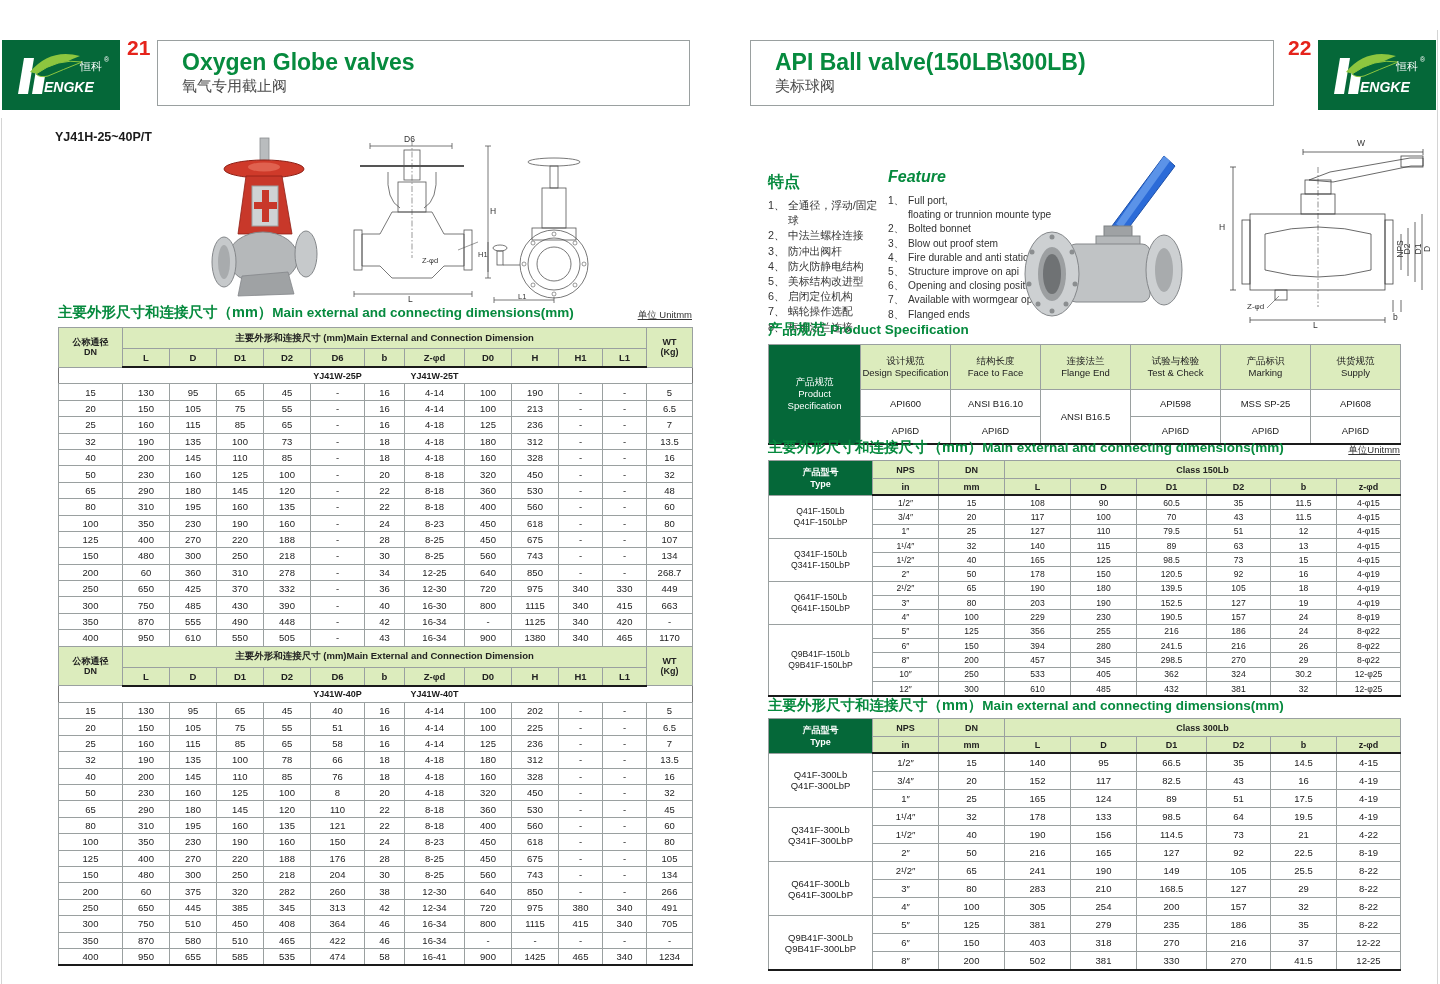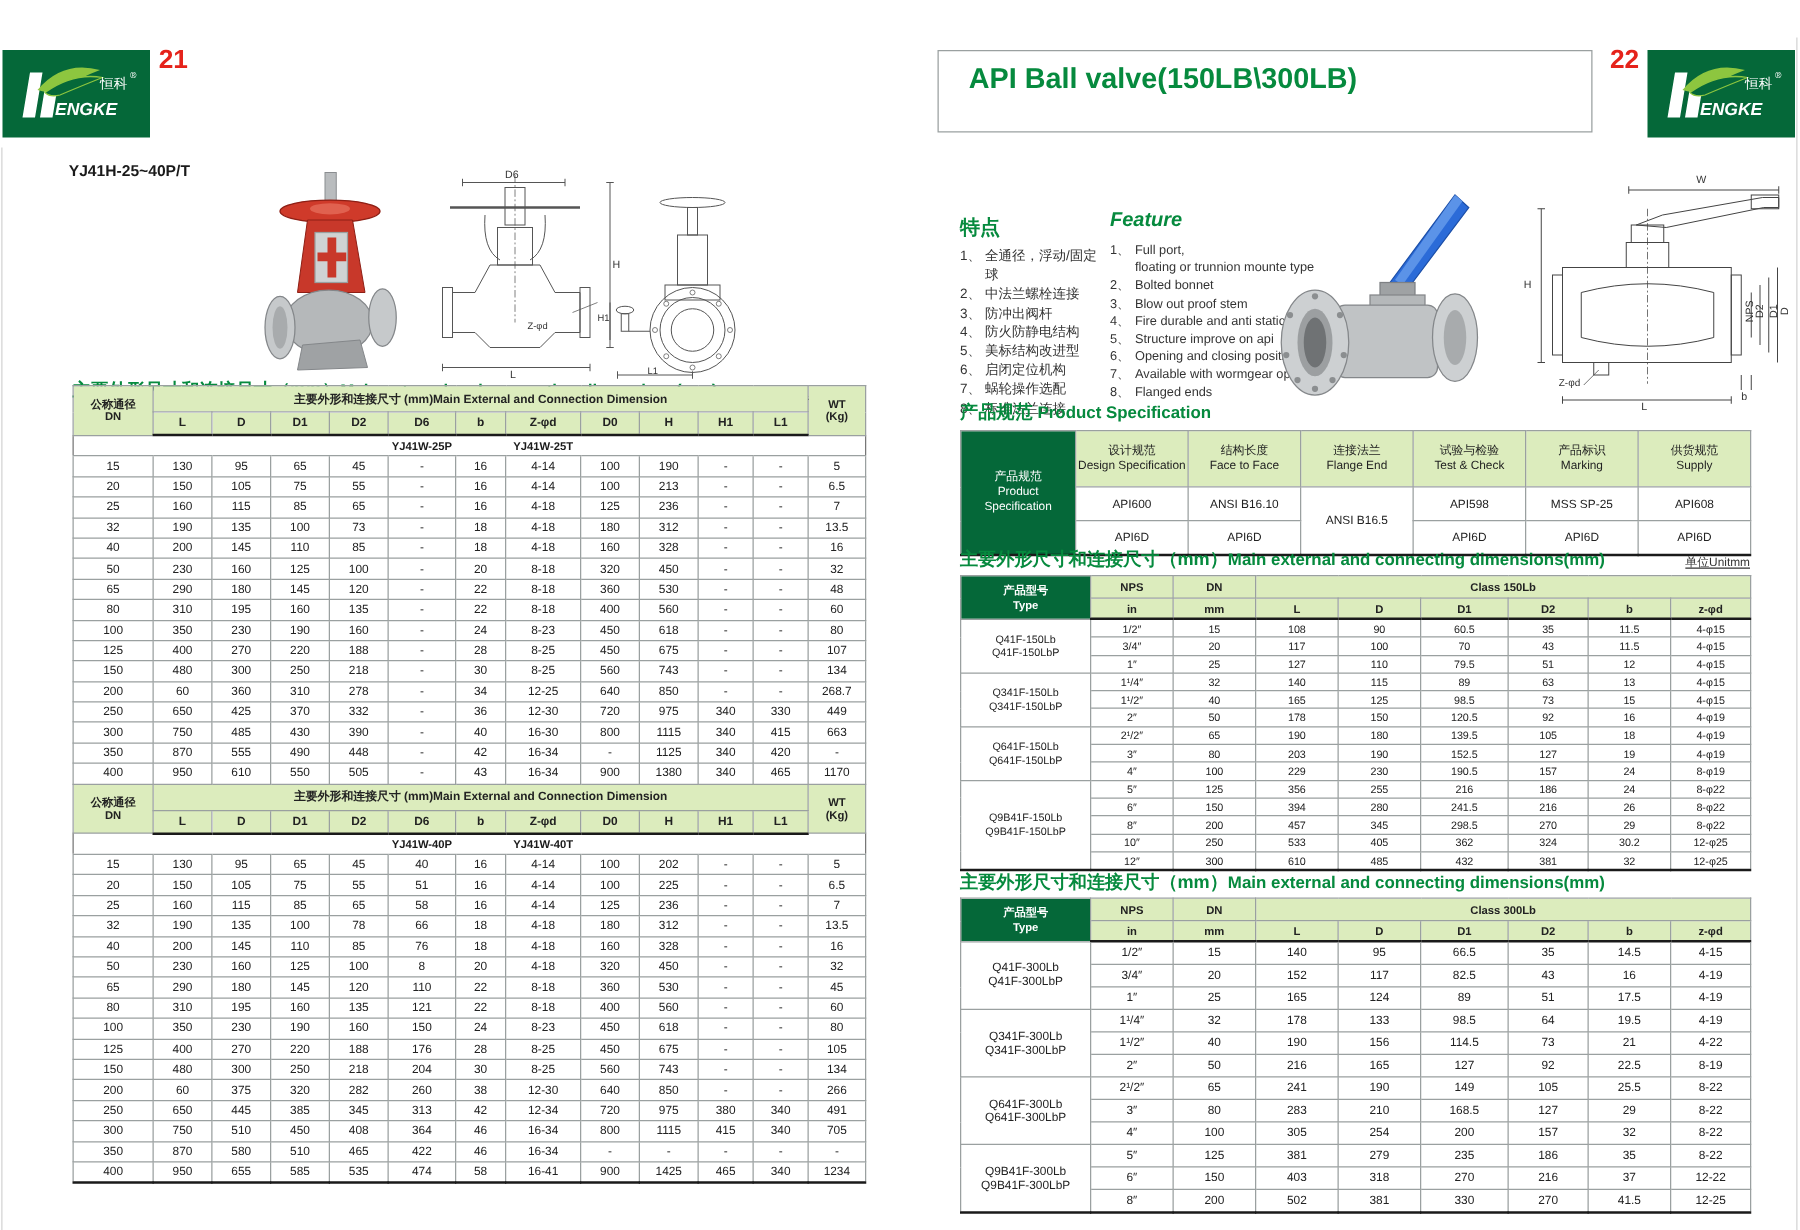--- a/index.html
+++ b/index.html
@@ -84,20 +84,24 @@
       <polygon points="22,18 32,18 26,54 16,54" fill="#ffffff"></polygon>
       <polygon points="34,30 44,30 40,54 30,54" fill="#ffffff"></polygon>
       <path d="M28,32 Q48,8 78,16 Q62,22 50,30 Q40,36 28,32 Z" fill="#8dc63f"></path>
       <path d="M34,34 Q56,18 80,22 Q60,30 46,36 Q38,38 34,34 Z" fill="#056839" stroke="#8dc63f" stroke-width="1"></path>
       <text x="42" y="52" font-family="Liberation Sans,sans-serif" font-size="14" font-style="italic" font-weight="bold" fill="#ffffff">ENGKE</text>
       <text x="78" y="30" font-family="Liberation Sans,sans-serif" font-size="11" fill="#ffffff">恒科</text>
       <text x="102" y="22" font-family="Liberation Sans,sans-serif" font-size="7" fill="#ffffff">®</text>
     </svg>
   </div>
   <div class="abs page-num" style="left:127px;top:36px;">21</div>
+  <div class="abs title-box" style="left:157px;top:40px;width:533px;">
+    <div class="title-en">Oxygen Globe valves</div>
+    <div class="title-zh">氧气专用截止阀</div>
+  </div>
 
   <div class="abs model-label" style="left:55px;top:130px;">YJ41H-25~40P/T</div>
 
   <div class="abs" style="left:196px;top:136px;">
     <svg width="140" height="168" viewBox="0 0 140 168">
       <rect x="64" y="2" width="9" height="26" fill="#b9bcbe" stroke="#8a8d90" stroke-width="0.8"></rect>
       <ellipse cx="68" cy="33" rx="40" ry="9" fill="#cf3a2a" stroke="#8e1f15" stroke-width="1"></ellipse>
       <ellipse cx="68" cy="31" rx="16" ry="4.5" fill="#e0614f"></ellipse>
       <path d="M50,40 L86,40 L96,98 L42,98 Z" fill="#c8382a" stroke="#8e1f15" stroke-width="0.8"></path>
       <rect x="56" y="50" width="26" height="40" fill="#cfd3d4" stroke="#9aa0a0"></rect>
@@ -170,21 +174,21 @@
     <span class="dlab" style="left:32px;top:140px;font-size:7.5px;">L1</span>
   </div>
 
   <div class="abs sec-title-row" style="left:58px;top:303px;width:634px;">
     <div class="sec-title">
       <span>主要外形尺寸和连接尺寸（mm）</span><span class="en">Main external and connecting dimensions(mm)</span>
     </div>
     <div class="unit-label">单位 Unitmm</div>
   </div>
 
-  <table class="abs dim" style="left:58px;top:308px;border-radius:23px;">
+  <table class="abs dim" style="left:58px;top:327px;border-radius:23px;">
     <colgroup>
       <col style="width:64px">
         <col style="width:47px">
         <col style="width:47px">
         <col style="width:47px">
       <col style="width:47px">
         <col style="width:54px">
         <col style="width:40px">
         <col style="width:60px">
       <col style="width:47px">
@@ -748,20 +752,21 @@
           <td>1425</td>
           <td>465</td>
           <td>340</td>
           <td>1234</td>
         </tr>
       </tbody>
   </table>
 
   <div class="abs title-box" style="left:750px;top:40px;width:524px;">
     <div class="title-en">API Ball valve(150LB\300LB)</div>
+    <div class="title-zh">美标球阀</div>
   </div>
   <div class="abs page-num" style="left:1288px;top:36px;">22</div>
   <div class="abs logo-box" style="left:1318px;top:40px;">
     <svg width="118" height="70" viewBox="0 0 118 70">
       <polygon points="22,18 32,18 26,54 16,54" fill="#ffffff"></polygon>
       <polygon points="34,30 44,30 40,54 30,54" fill="#ffffff"></polygon>
       <path d="M28,32 Q48,8 78,16 Q62,22 50,30 Q40,36 28,32 Z" fill="#8dc63f"></path>
       <path d="M34,34 Q56,18 80,22 Q60,30 46,36 Q38,38 34,34 Z" fill="#056839" stroke="#8dc63f" stroke-width="1"></path>
       <text x="42" y="52" font-family="Liberation Sans,sans-serif" font-size="14" font-style="italic" font-weight="bold" fill="#ffffff">ENGKE</text>
       <text x="78" y="30" font-family="Liberation Sans,sans-serif" font-size="11" fill="#ffffff">恒科</text>

